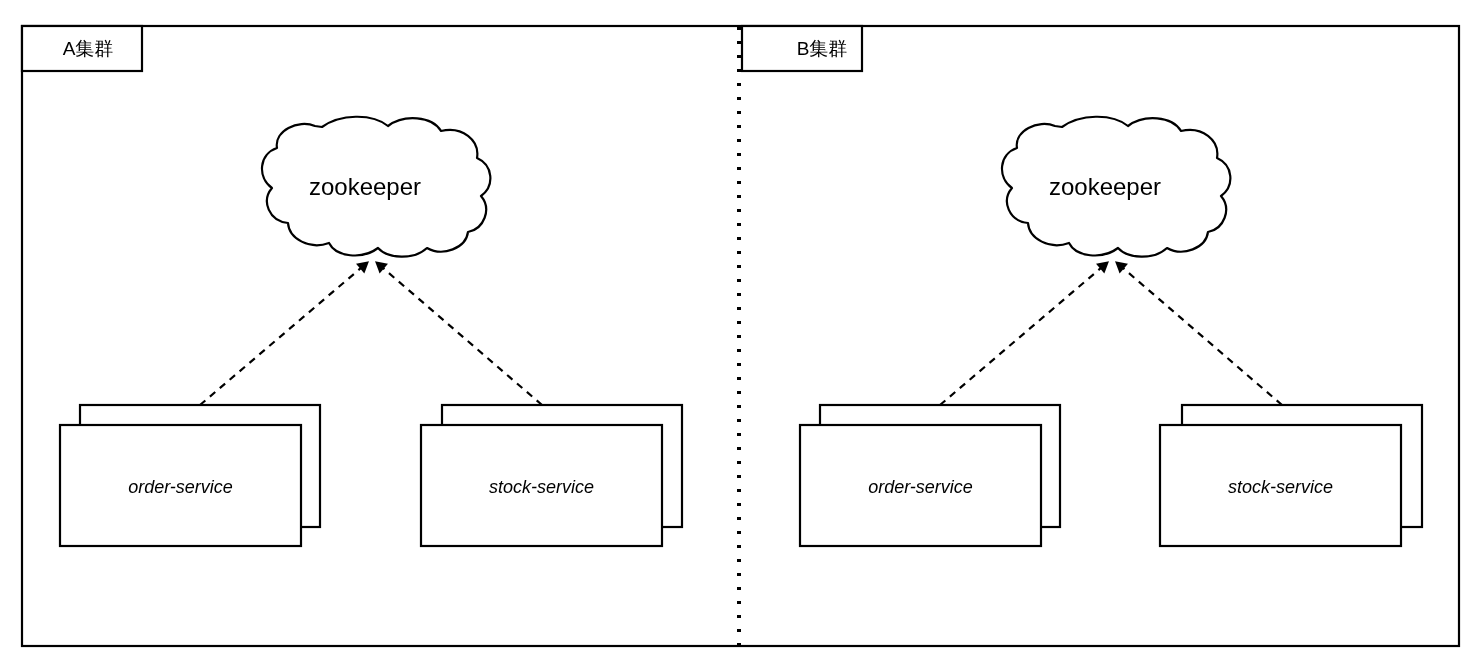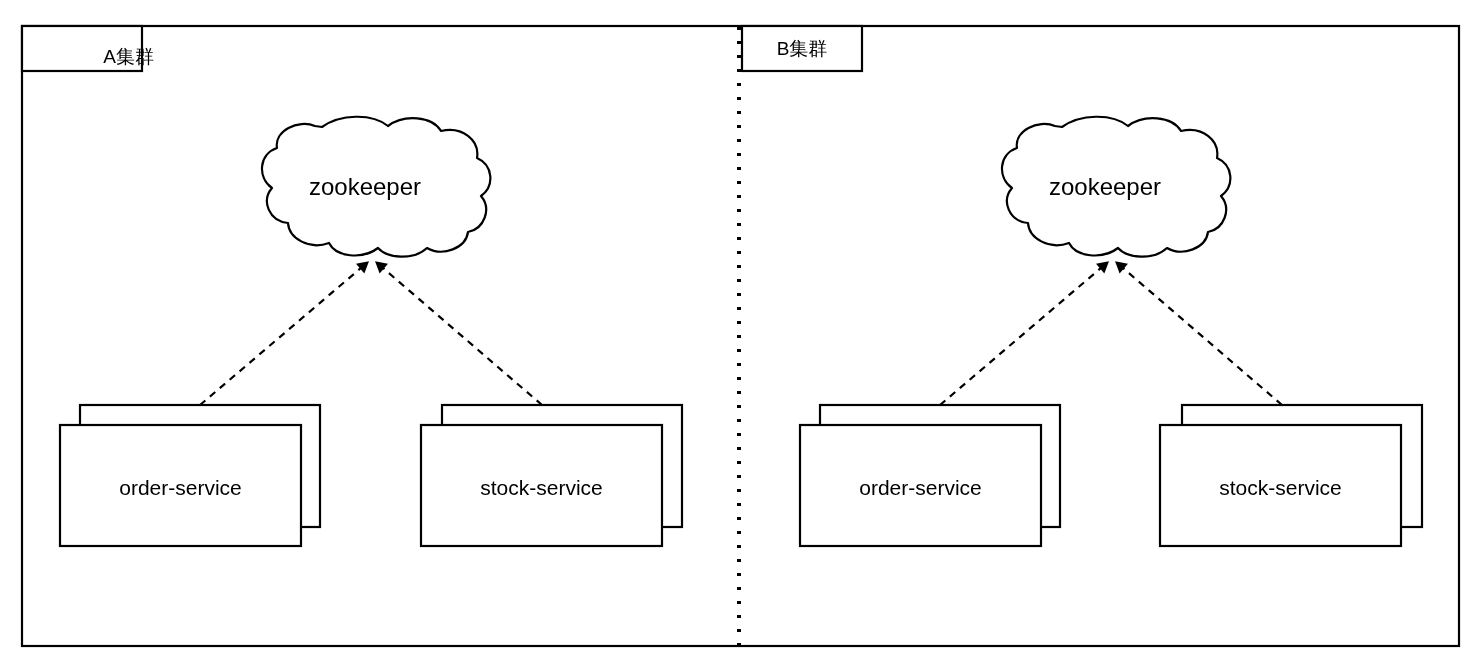--- a/index.html
+++ b/index.html
@@ -37,22 +37,23 @@
   }
   .cluster-label {
     font-size: 19px;
     line-height: 19px;
   }
   .cloud-label {
     font-size: 24px;
     line-height: 20px;
   }
   .service-label {
-    font-size: 21px;
+    font-size: 18px;
     line-height: 21px;
+    font-style: italic;
   }
 </style>
 </head>
 <body>
 
 <div id="canvas">
 
   <svg class="svg-layer" viewBox="0 0 1476 670" xmlns="http://www.w3.org/2000/svg">
 
     <rect x="22" y="26" width="1437" height="620" fill="#ffffff" stroke="#000000" stroke-width="2.2"></rect>
@@ -116,23 +117,23 @@
     <rect x="820" y="405" width="240" height="122" fill="#ffffff" stroke="#000000" stroke-width="2.2"></rect>
 
     <rect x="800" y="425" width="241" height="121" fill="#ffffff" stroke="#000000" stroke-width="2.2"></rect>
 
     <rect x="1182" y="405" width="240" height="122" fill="#ffffff" stroke="#000000" stroke-width="2.2"></rect>
 
     <rect x="1160" y="425" width="241" height="121" fill="#ffffff" stroke="#000000" stroke-width="2.2"></rect>
 
   </svg>
 
-  <div class="node-text cluster-label" style="left:22px; top:47px; width:132px;text-align:right;">A集群</div>
+  <div class="node-text cluster-label" style="left:22px; top:39px; width:132px;">A集群</div>
 
-  <div class="node-text cluster-label" style="left:742px; top:39px; width:120px;">B集群</div>
+  <div class="node-text cluster-label" style="left:742px; top:39px; width:120px;padding-left:20px;">B集群</div>
 
   <div class="node-text cloud-label" style="left:255px; top:177px; width:220px;">zookeeper</div>
 
   <div class="node-text cloud-label" style="left:995px; top:177px; width:220px;">zookeeper</div>
 
   <div class="node-text service-label" style="left:60px; top:477px; width:241px;">order-service</div>
 
   <div class="node-text service-label" style="left:421px; top:477px; width:241px;">stock-service</div>
 
   <div class="node-text service-label" style="left:800px; top:477px; width:241px;">order-service</div>

